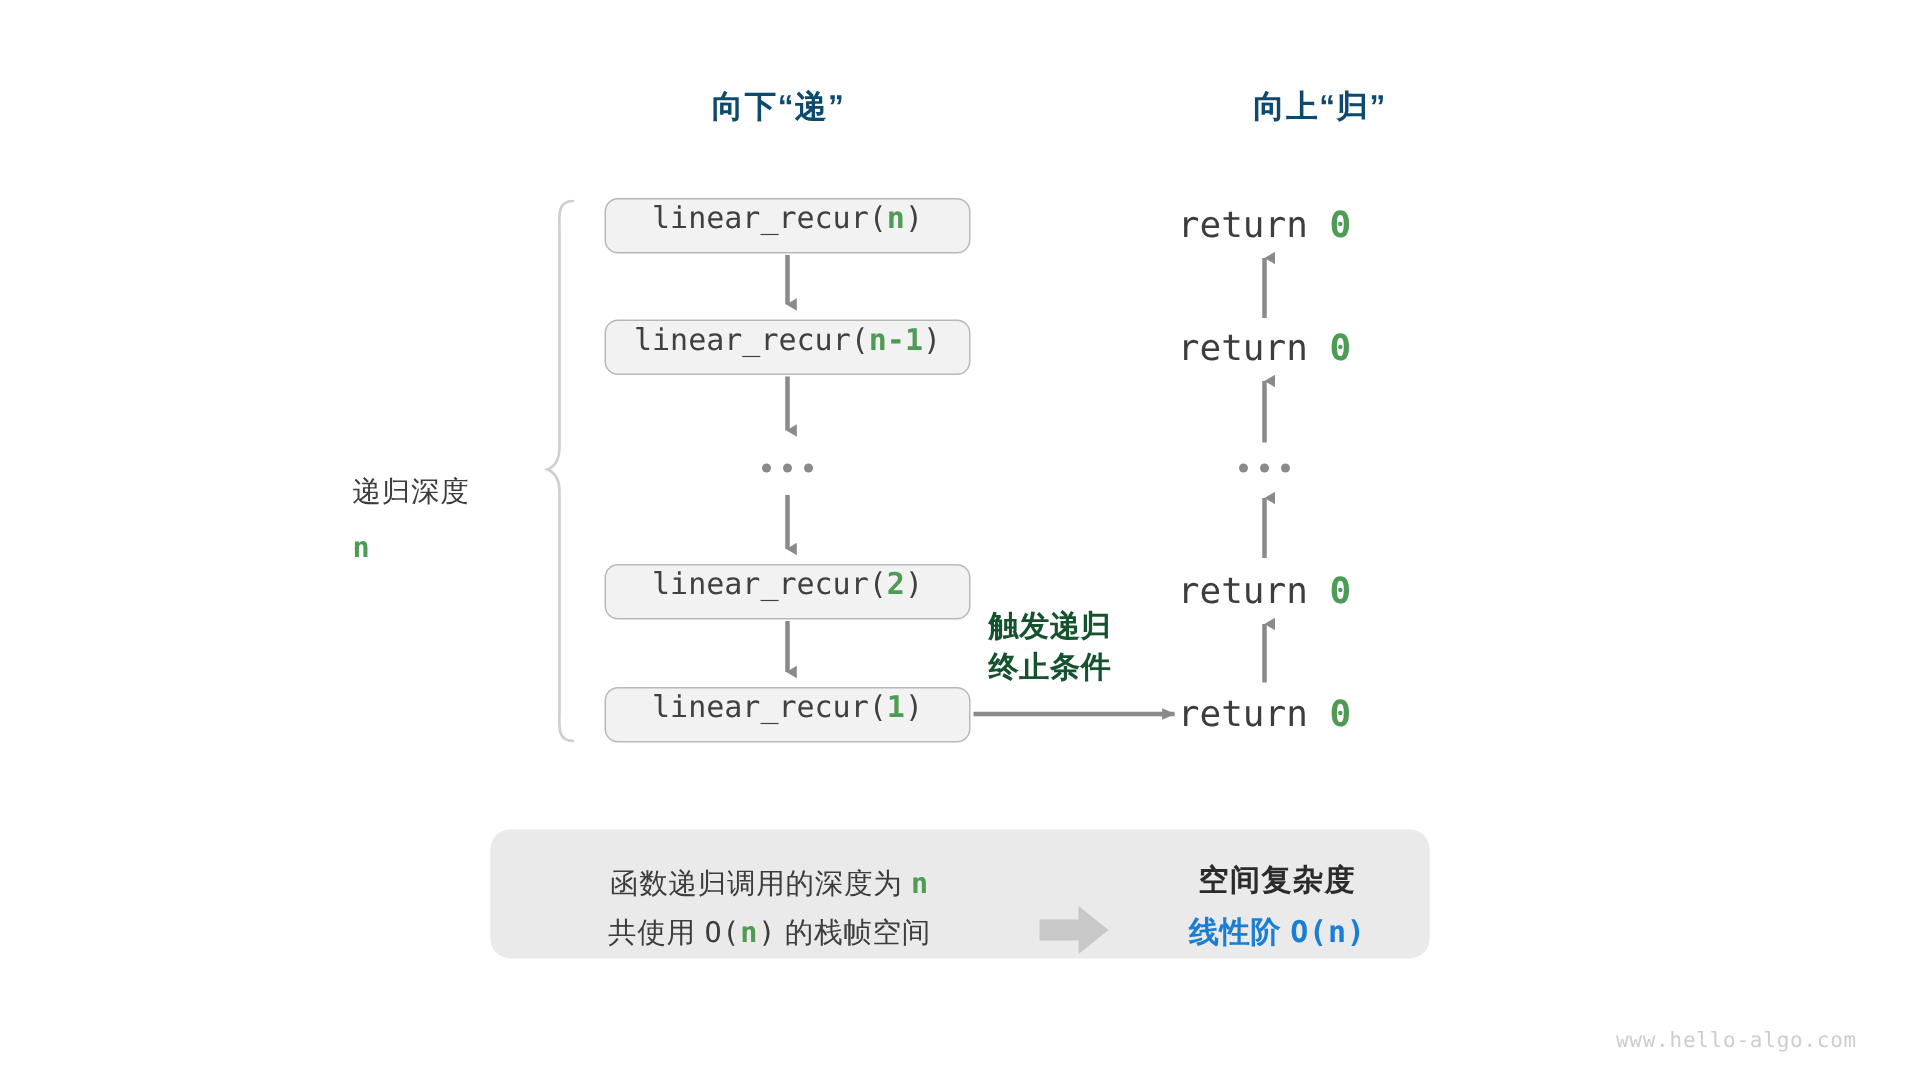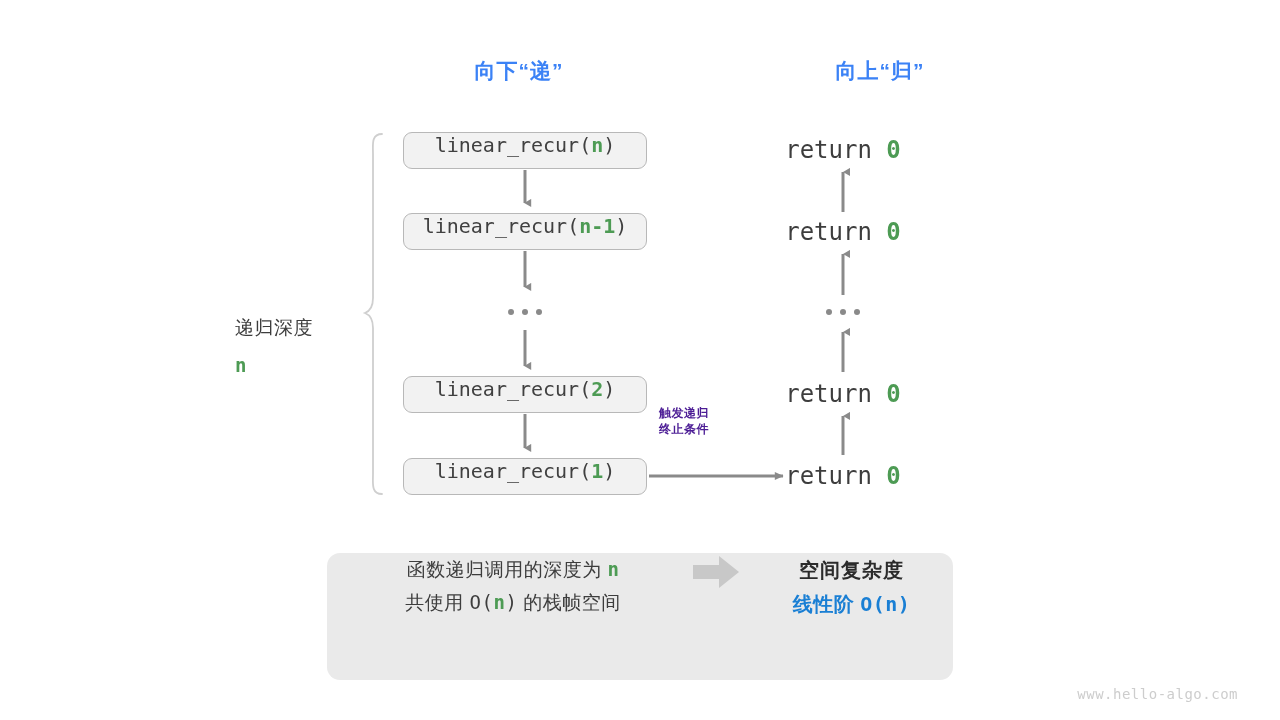--- a/index.html
+++ b/index.html
@@ -18,21 +18,21 @@
   .canvas {
     position: absolute;
     inset: 0;
   }
 
   
   .col-head {
     position: absolute;
     font-size: 21px;
     font-weight: bold;
-    color: #3b82f6;
+    color: #0c4a6e;
     letter-spacing: 1px;
     white-space: nowrap;
     transform: translateX(-50%);
   }
   #head-down { left: 519px; top: 57px; }
   #head-up   { left: 880px; top: 57px; }
 
   
   .call-box {
     position: absolute;
@@ -112,39 +112,39 @@
     margin-top: 13px;
     font-family: "DejaVu Sans Mono", "Liberation Mono", monospace;
     font-size: 19px;
     font-weight: bold;
     color: #4d9b54;
   }
 
   
   .trigger-note {
     position: absolute;
-    font-size: 12px;
-    font-weight: bold;
-    color: #4c1d95;
+    font-size: 20px;
+    font-weight: bold;
+    color: #14532d;
     line-height: 1.35;
     white-space: nowrap;
     letter-spacing: 0.5px;
   }
 
   
   .summary {
     position: absolute;
     left: 327px;
     top: 553px;
     width: 626px;
-    height: 127px;
+    height: 86px;
     background: #eaeaea;
     border-radius: 13px;
     display: flex;
-    align-items: flex-start;
+    align-items: flex-end;
   }
   .summary-left {
     width: 352px;
     padding-left: 20px;
     box-sizing: border-box;
     text-align: center;
   }
   .summary-left .line {
     font-size: 19px;
     color: #3d3d3d;

